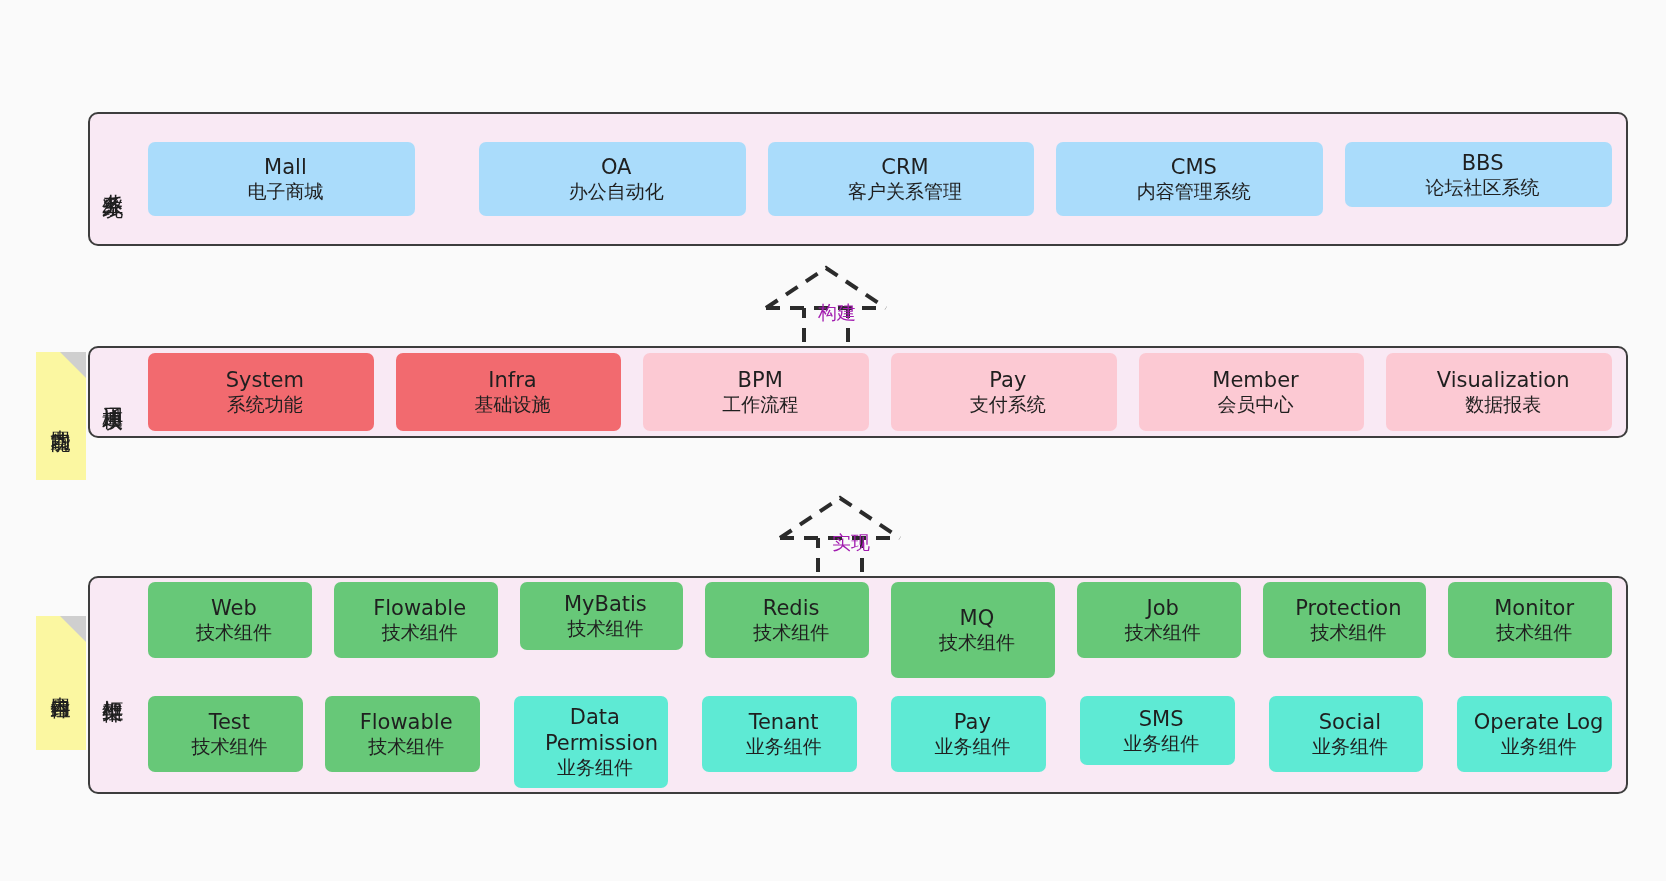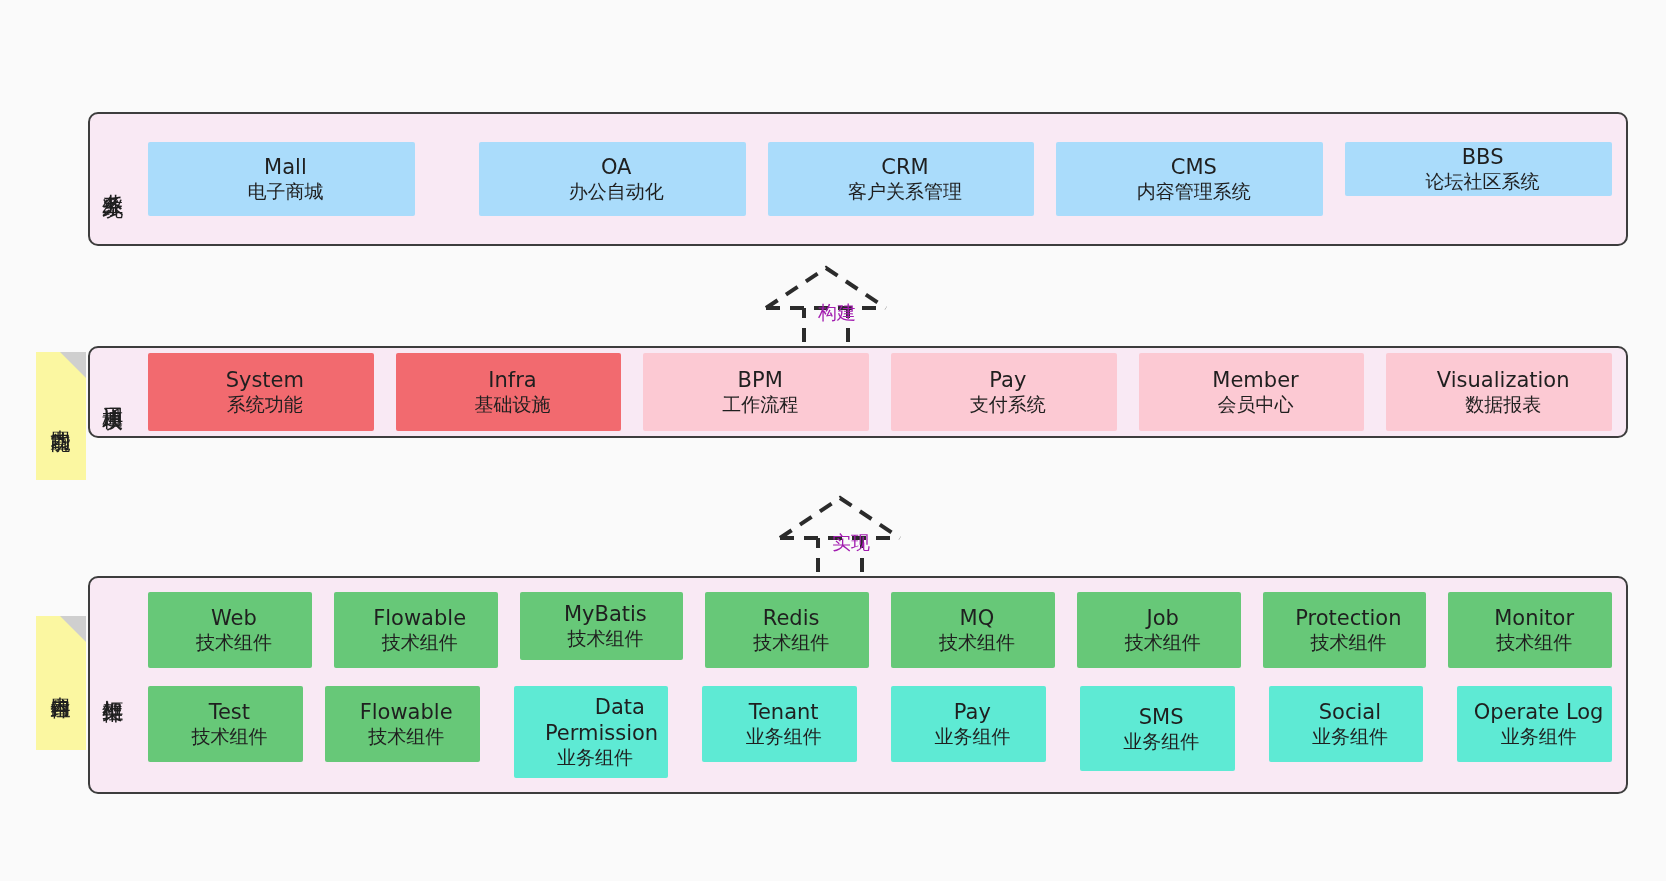--- a/index.html
+++ b/index.html
@@ -47,26 +47,26 @@
     justify-content: center;
     gap: 18px;
     padding: 0 14px;
   }
   .row {
     display: flex;
     gap: 22px;
   }
   .cell {
     flex: 1 1 0;
-    border-radius: 2px;
+    border-radius: 7px;
     display: flex;
     flex-direction: column;
     align-items: center;
     justify-content: center;
-    text-align: right;
+    text-align: center;
     color: #1f1f1f;
     line-height: 1.25;
     padding-left: 8px;
   }
   .cell .t1 { font-size: 21px; }
   .cell .t2 { font-size: 19px; }
 
   
   .c-blue       { background: #aadcfb; }
   .c-red        { background: #f26a6f; }
@@ -130,21 +130,21 @@
           <div class="t2">办公自动化</div>
         </div>
         <div class="cell c-blue" style="height:74px;">
           <div class="t1">CRM</div>
           <div class="t2">客户关系管理</div>
         </div>
         <div class="cell c-blue" style="height:74px;">
           <div class="t1">CMS</div>
           <div class="t2">内容管理系统</div>
         </div>
-        <div class="cell c-blue" style="height:54px;">
+        <div class="cell c-blue" style="height:65px;">
           <div class="t1">BBS</div>
           <div class="t2">论坛社区系统</div>
         </div>
       </div>
     </div>
   </div>
 
   <div class="arrow" style="left:758px; top:262px; width:152px; height:80px;">
     <svg width="152" height="80" viewBox="0 0 152 80">
       <polyline points="8,46 68,6 128,46" fill="none" stroke="#2b2b2b" stroke-width="4" stroke-dasharray="14,10" stroke-linecap="butt"></polyline>
@@ -221,21 +221,21 @@
           <div class="t2">技术组件</div>
         </div>
         <div class="cell c-green" style="height:68px;">
           <div class="t1">MyBatis</div>
           <div class="t2">技术组件</div>
         </div>
         <div class="cell c-green" style="height:76px;">
           <div class="t1">Redis</div>
           <div class="t2">技术组件</div>
         </div>
-        <div class="cell c-green" style="height:76px;">
+        <div class="cell c-green" style="height:96px;">
           <div class="t1">MQ</div>
           <div class="t2">技术组件</div>
         </div>
         <div class="cell c-green" style="height:76px;">
           <div class="t1">Job</div>
           <div class="t2">技术组件</div>
         </div>
         <div class="cell c-green" style="height:76px;">
           <div class="t1">Protection</div>
           <div class="t2">技术组件</div>
@@ -260,21 +260,21 @@
           <div class="t2">业务组件</div>
         </div>
         <div class="cell c-lightgreen" style="height:76px;">
           <div class="t1">Tenant</div>
           <div class="t2">业务组件</div>
         </div>
         <div class="cell c-lightgreen" style="height:76px;">
           <div class="t1">Pay</div>
           <div class="t2">业务组件</div>
         </div>
-        <div class="cell c-lightgreen" style="height:85px;">
+        <div class="cell c-lightgreen" style="height:69px;">
           <div class="t1">SMS</div>
           <div class="t2">业务组件</div>
         </div>
         <div class="cell c-lightgreen" style="height:76px;">
           <div class="t1">Social</div>
           <div class="t2">业务组件</div>
         </div>
         <div class="cell c-lightgreen" style="height:76px;">
           <div class="t1">Operate Log</div>
           <div class="t2">业务组件</div>

